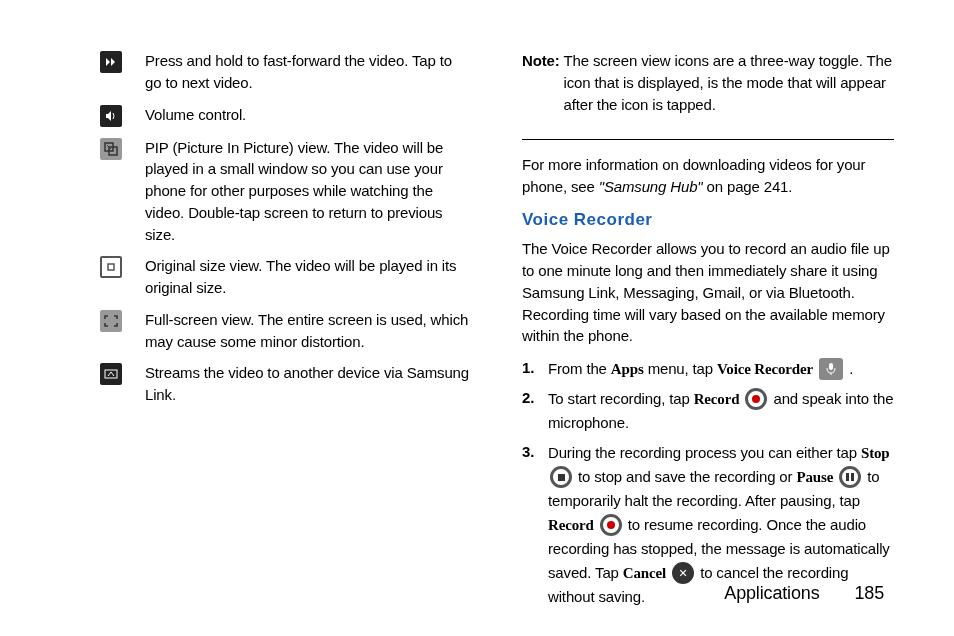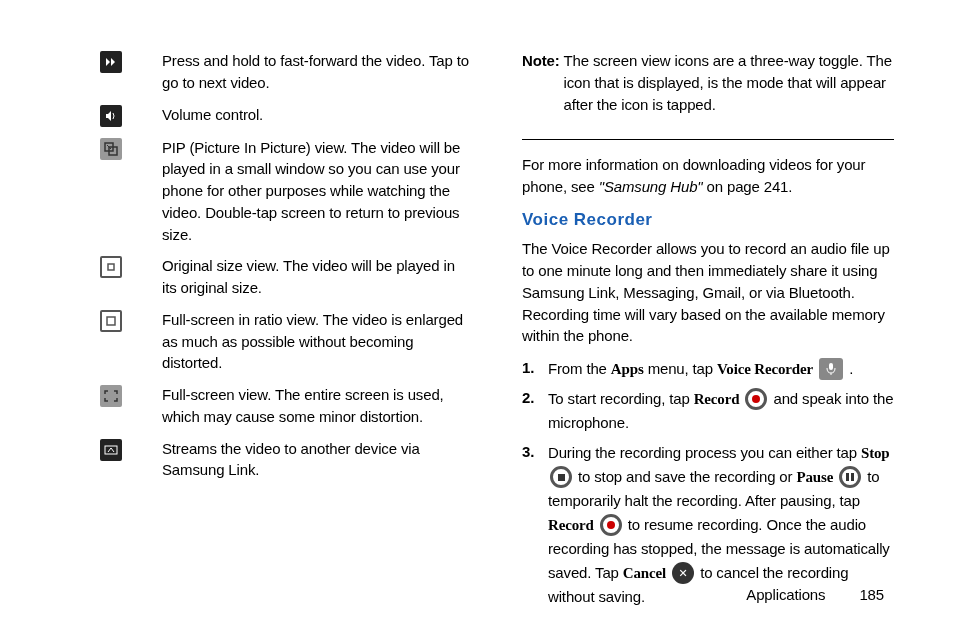--- a/index.html
+++ b/index.html
@@ -44,21 +44,20 @@
     justify-content: center;
     color: #fff;
     font-size: 10px;
     vertical-align: middle;
   }
   .icon-box.outline {
     background: #999;
   }
   .desc-cell {
     flex: 1;
-    margin-left: 17px;
   }
   .note-row {
     display: flex;
     margin-bottom: 24px;
   }
   .note-label {
     flex: 0 0 auto;
     font-weight: bold;
     padding-right: 4px;
   }
@@ -126,21 +125,21 @@
   }
   .inline-icon.square {
     border-radius: 3px;
     width: 24px;
     background: #888;
   }
   .footer {
     position: absolute;
     bottom: 30px;
     right: 70px;
-    font-size: 15px;
+    font-size: 18px;
   }
   .footer span:first-child { margin-right: 30px; }
   b { font-weight: bold; font-family: Liberation Serif, serif; }
   i.ref { font-style: italic; }
 </style>
 </head>
 <body>
 
 <div class="page">
   <div class="col col-left">
@@ -177,28 +176,20 @@
 
     <div class="icon-row">
       <div class="icon-cell"><span class="icon-box" style="background:#fff;border:2px solid #555;box-sizing:border-box">
             <svg width="14" height="10" viewBox="0 0 14 10">
               <rect x="4" y="2" width="6" height="6" fill="none" stroke="#555" stroke-width="1.5"></rect>
             </svg>
           </span></div>
       <div class="desc-cell">Original size view. The video will be played in its original size.</div>
     </div>
 
-    <div class="icon-row">
-      <div class="icon-cell"><span class="icon-box" style="background:#fff;border:2px solid #555;box-sizing:border-box">
-            <svg width="14" height="10" viewBox="0 0 14 10">
-              <rect x="3" y="1" width="8" height="8" fill="none" stroke="#555" stroke-width="1.5"></rect>
-            </svg>
-          </span></div>
-      <div class="desc-cell">Full-screen in ratio view. The video is enlarged as much as possible without becoming distorted.</div>
-    </div>
 
     <div class="icon-row">
       <div class="icon-cell"><span class="icon-box outline">
             <svg width="14" height="12" viewBox="0 0 14 12">
               <path d="M1 4 V1 H4 M10 1 H13 V4 M13 8 V11 H10 M4 11 H1 V8" stroke="#333" stroke-width="1.5" fill="none"></path>
             </svg>
           </span></div>
       <div class="desc-cell">Full-screen view. The entire screen is used, which may cause some minor distortion.</div>
     </div>
 

